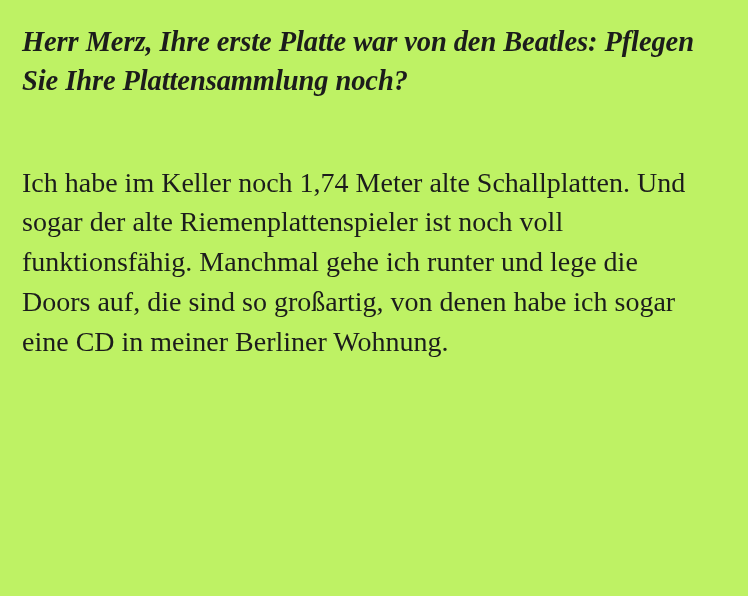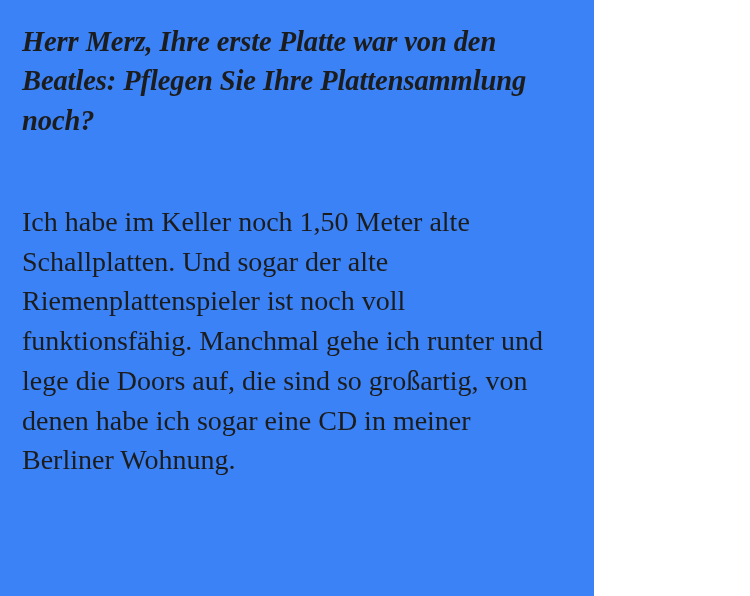--- a/index.html
+++ b/index.html
@@ -9,24 +9,24 @@
   body {
     width: 750px;
     height: 596px;
     background: #ffffff;
     font-family: "Liberation Serif", "DejaVu Serif", serif;
     color: #1a1a1a;
     overflow: hidden;
   }
   .page {
     box-sizing: border-box;
-    width: 594px;
+    width: 748px;
     height: 596px;
     padding: 22px 30px 0 22px;
-    background: #3b82f6;
+    background: #bef264;
   }
   .qa-question {
     font-family: "Liberation Serif", "DejaVu Serif", serif;
     font-weight: bold;
     font-style: italic;
     font-size: 28.5px;
     line-height: 1.38;
     letter-spacing: -0.1px;
     color: #1c1c1c;
     margin: 0;
@@ -42,14 +42,14 @@
     margin: 0;
     margin-top: 62px;
     max-width: 680px;
   }
 </style>
 </head>
 <body>
 
 <div class="page">
   <h1 class="qa-question">Herr Merz, Ihre erste Platte war von den Beatles: Pflegen Sie Ihre Plattensammlung noch?</h1>
-  <p class="qa-answer">Ich habe im Keller noch 1,50 Meter alte Schallplatten. Und sogar der alte Riemenplattenspieler ist noch voll funktionsfähig. Manchmal gehe ich runter und lege die Doors auf, die sind so großartig, von denen habe ich sogar eine CD in meiner Berliner Wohnung.</p>
+  <p class="qa-answer">Ich habe im Keller noch 1,74 Meter alte Schallplatten. Und sogar der alte Riemenplattenspieler ist noch voll funktionsfähig. Manchmal gehe ich runter und lege die Doors auf, die sind so großartig, von denen habe ich sogar eine CD in meiner Berliner Wohnung.</p>
 </div>
 
 </body></html>

